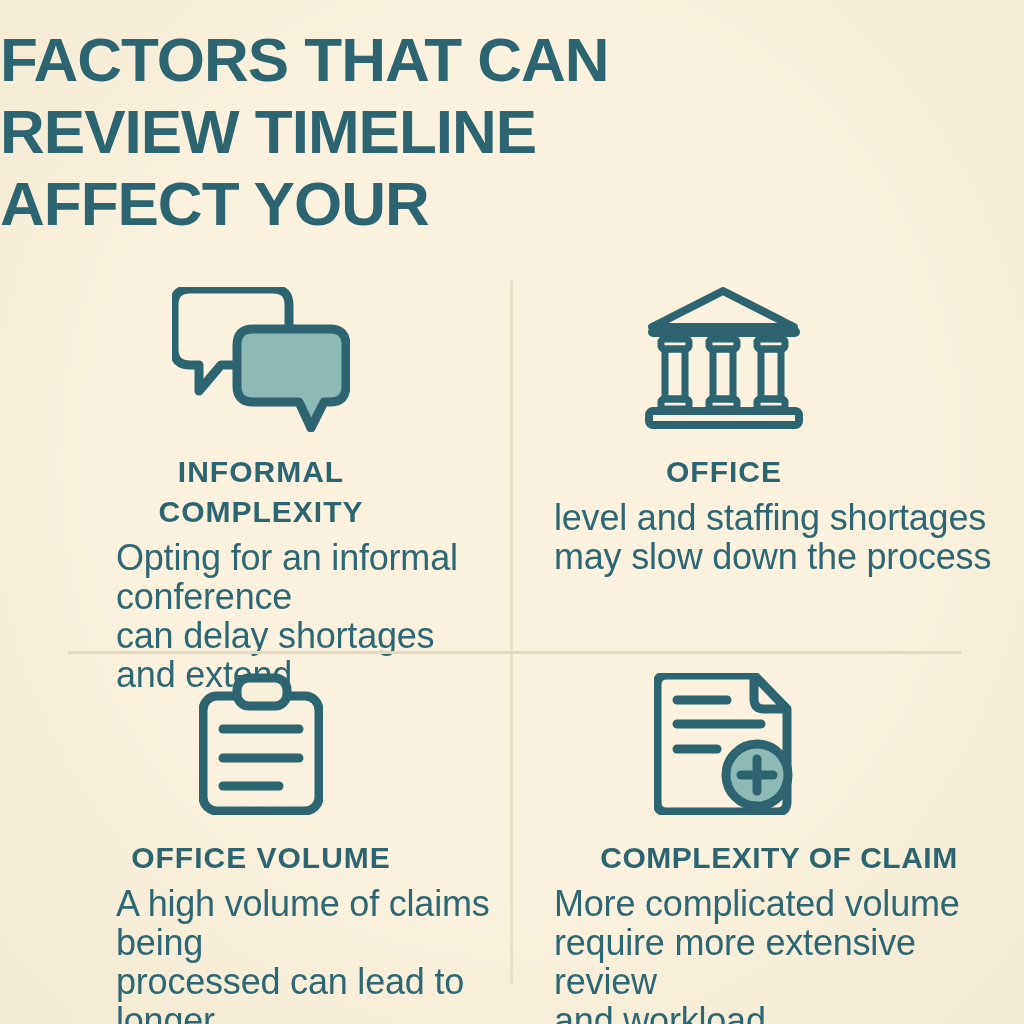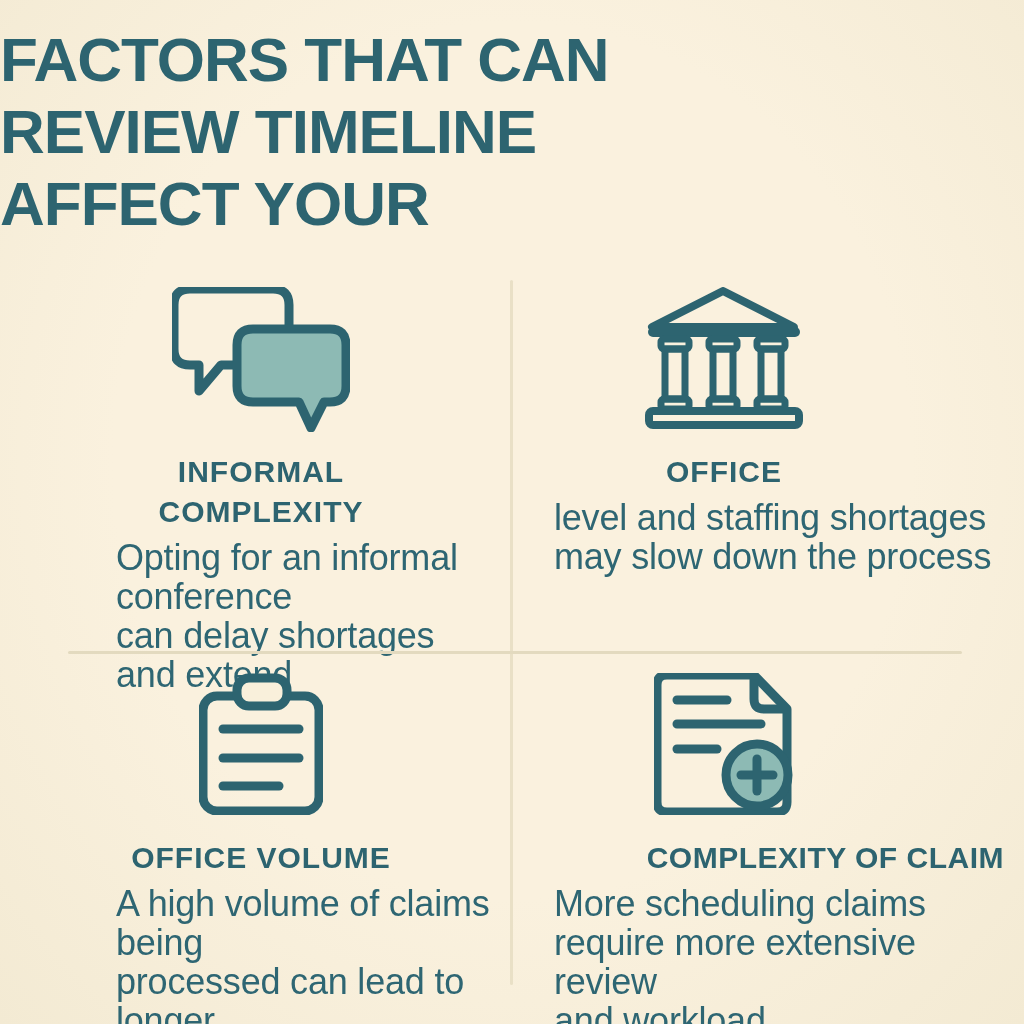--- a/index.html
+++ b/index.html
@@ -49,21 +49,21 @@
   .heading {
     margin-top: 20px;
     color: #2d6470;
     font-weight: bold;
     font-size: 30px;
     line-height: 40px;
     letter-spacing: 1px;
     text-align: center;
   }
   .heading--left {
-    width: auto; text-align: right; white-space: nowrap; letter-spacing: 0.5px;
+    width: auto; text-align: center; white-space: nowrap; letter-spacing: 0.5px;
   }
   .desc {
     margin-top: 6px;
     color: #2e6673;
     font-size: 36px;
     line-height: 39px;
     letter-spacing: -0.2px;
   }
   .ic { display: block; }
 </style>
@@ -158,20 +158,20 @@
           <line x1="23" y1="76" x2="63" y2="76" stroke="#2d6470" stroke-width="9" stroke-linecap="round"></line>
           <circle cx="103" cy="102" r="31" fill="#8dbab4" stroke="#2d6470" stroke-width="9"></circle>
           <line x1="87" y1="102" x2="119" y2="102" stroke="#2d6470" stroke-width="9" stroke-linecap="round"></line>
           <line x1="103" y1="86" x2="103" y2="118" stroke="#2d6470" stroke-width="9" stroke-linecap="round"></line>
         </svg>
       </div>
       <div class="heading heading--left">
         <div>COMPLEXITY OF CLAIM</div>
       </div>
       <div class="desc">
-        <div>More scheduling claims</div>
+        <div>More complicated volume</div>
         <div>require more extensive review</div>
         <div>and workload</div>
       </div>
     </section>
 
   </div>
 </div>
 
 </body></html>

